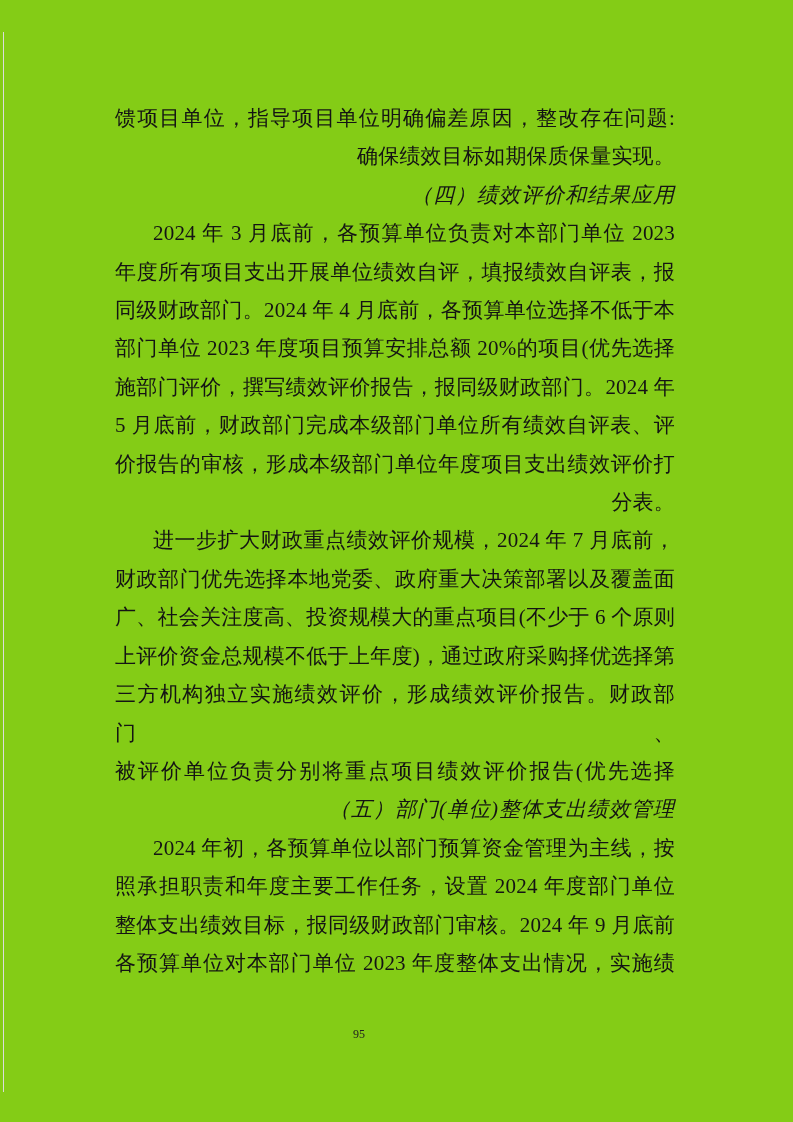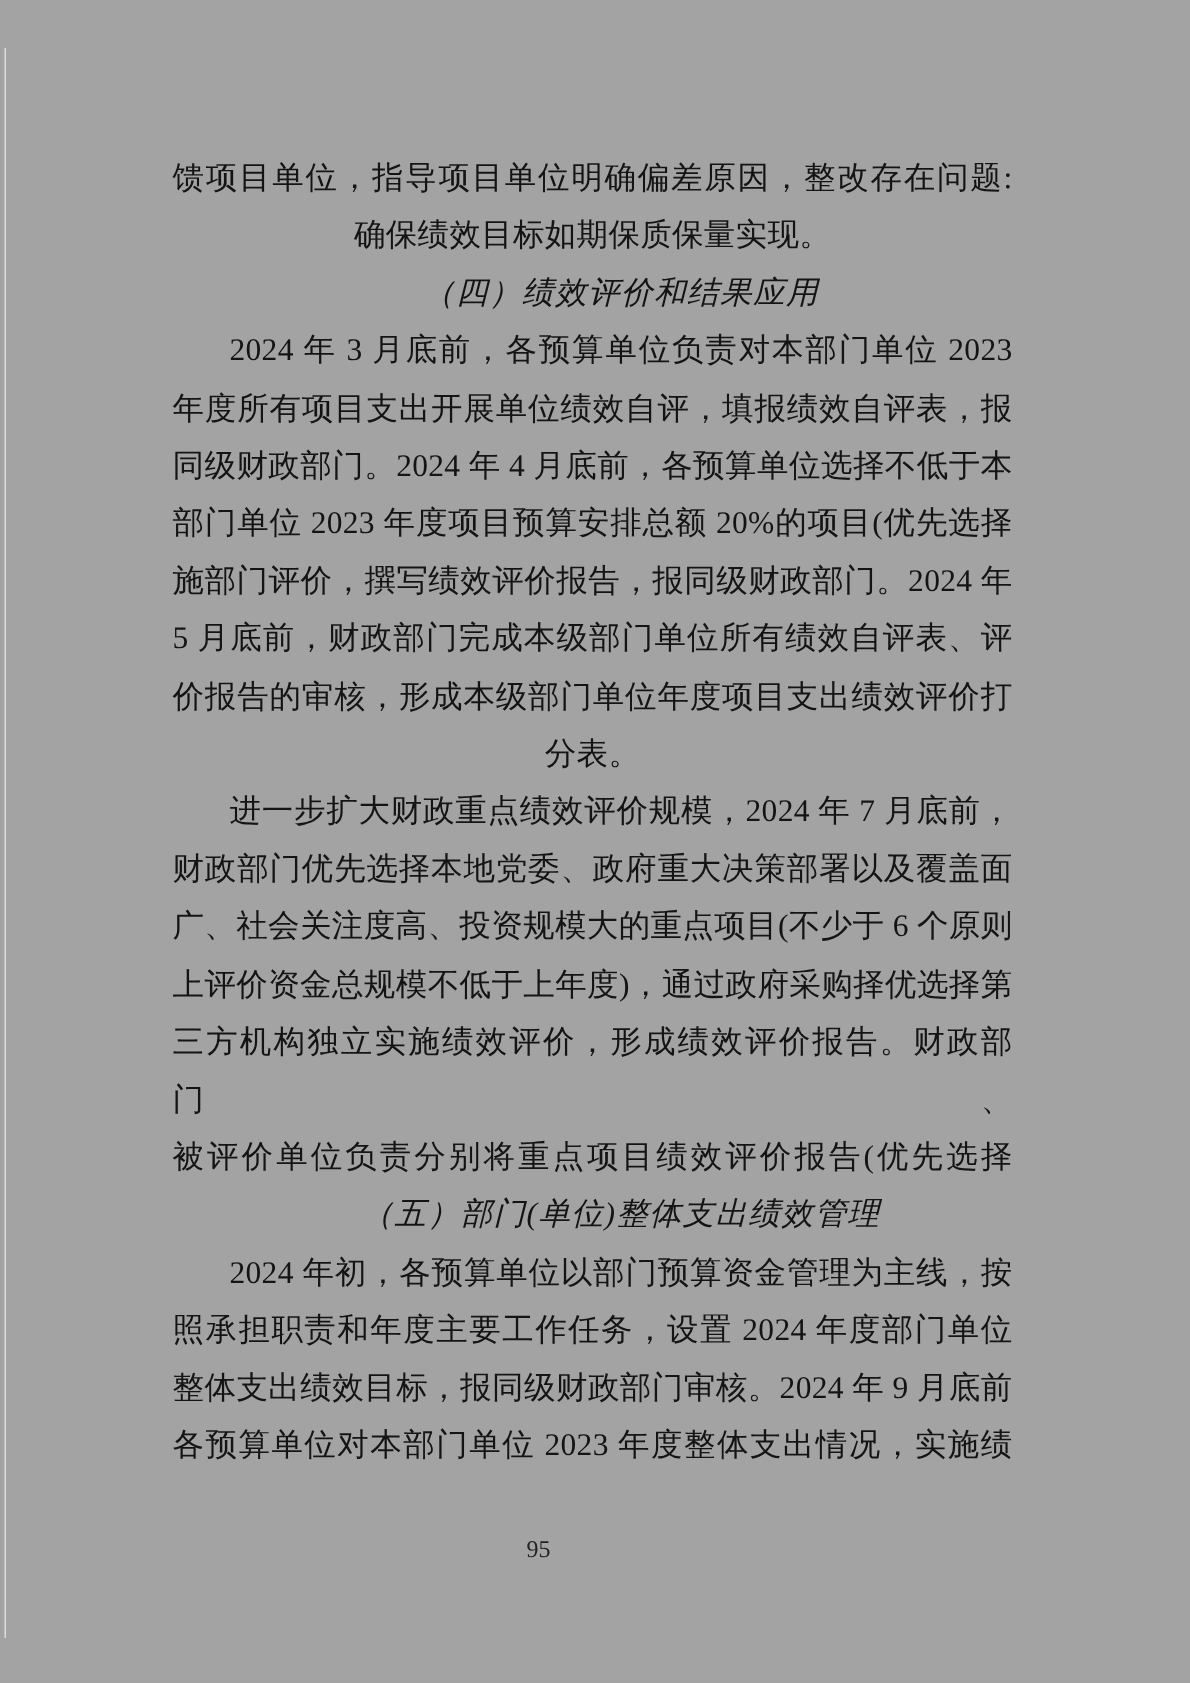--- a/index.html
+++ b/index.html
@@ -4,21 +4,21 @@
 <style>
   html, body {
     margin: 0;
     padding: 0;
     background: #ffffff;
   }
   .page {
     position: relative;
     width: 793px;
     height: 1122px;
-    background: #a3a3a3;
+    background: #84cc16;
     overflow: hidden;
     font-family: "Liberation Serif", "DejaVu Serif", serif;
     color: #141414;
   }
   
   .edge-line {
     position: absolute;
     left: 3px;
     top: 32px;
     width: 1px;
@@ -29,21 +29,21 @@
     position: absolute;
     left: 115px;
     top: 99px;
     width: 560px;
     font-size: 21px;
     line-height: 38.4px;
     letter-spacing: 0.2px;
   }
   .ln {
     min-height: 38.4px;
-    text-align: center;
+    text-align: right;
   }
   
   .ln.j {
     text-align: justify;
     text-align-last: justify;
   }
   
   .ln.ind {
     text-indent: 38px;
   }
@@ -51,21 +51,21 @@
   .ln.kaiti {
     font-style: italic;
     letter-spacing: 1px;
   }
   .page-footer {
     position: absolute;
     top: 1024px;
     left: 0;
     width: 718px;
     text-align: center;
-    font-size: 16px;
+    font-size: 12px;
     line-height: 20px;
     color: #222222;
   }
 </style>
 </head>
 <body>
 
 <div class="page">
 
   <div class="edge-line"></div>

